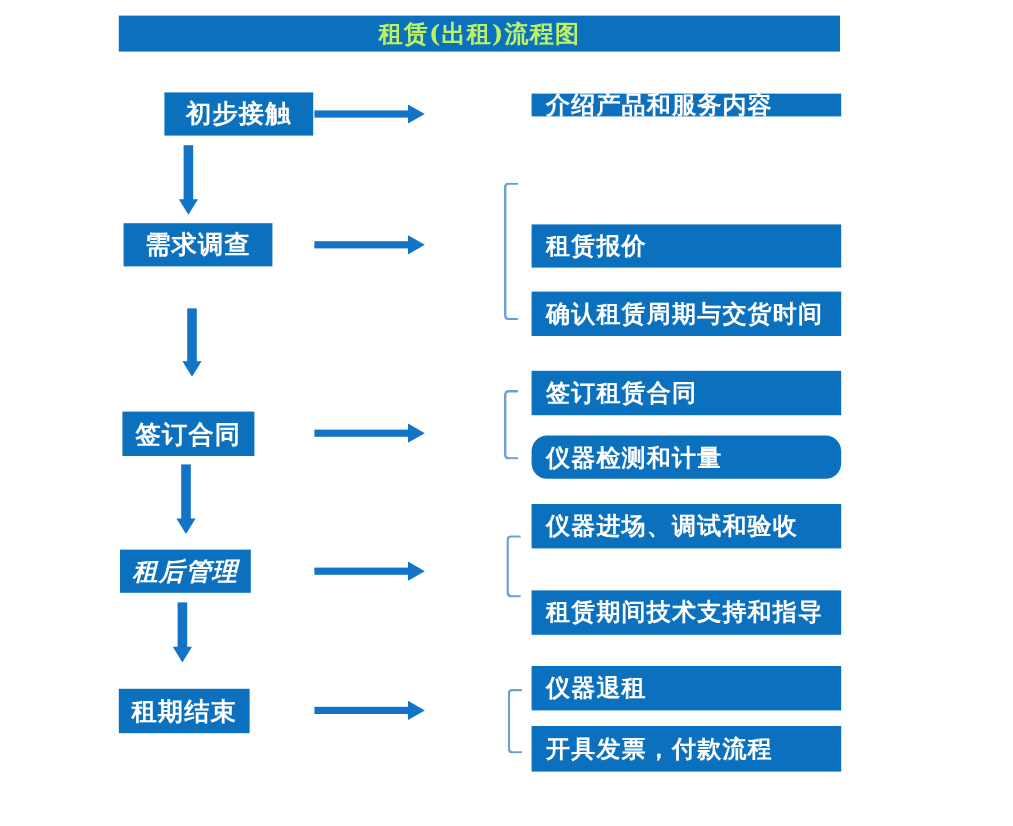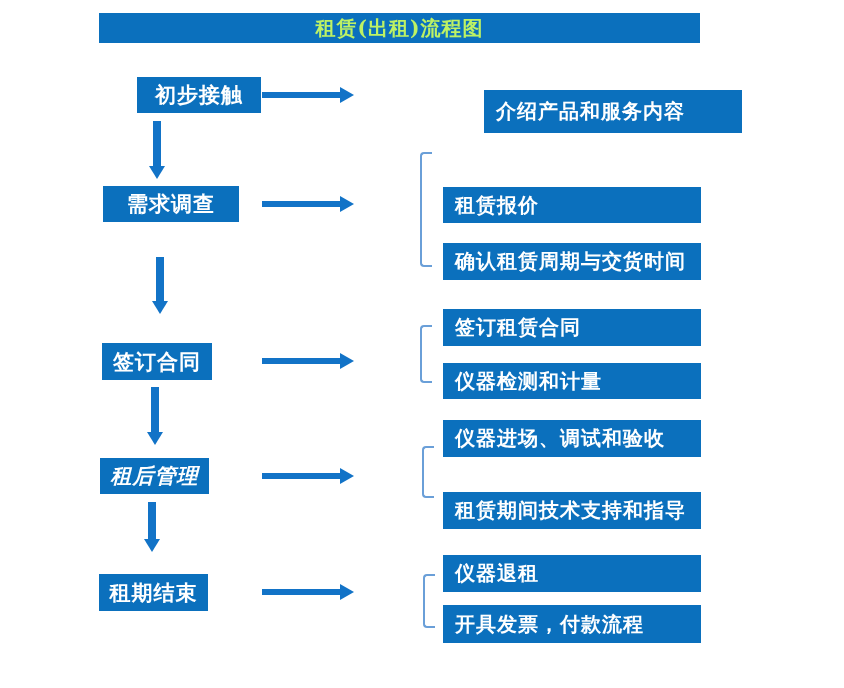--- a/index.html
+++ b/index.html
@@ -80,21 +80,21 @@
   }
 </style>
 </head>
 <body>
 
 <div class="canvas">
 
   <div class="title-bar">租赁(出租)流程图</div>
 
   <div class="stage-box" style="left:103px; top:77px;  width:124px; height:36px;margin-left:34px;">初步接触</div>
-  <div class="stage-box" style="left:103px; top:186px; width:136px; height:36px;text-align:right;">需求调查</div>
+  <div class="stage-box" style="left:103px; top:186px; width:124px; height:36px;text-align:right;">需求调查</div>
   <div class="stage-box" style="left:102px; top:343px; width:110px; height:37px;">签订合同</div>
   <div class="stage-box" style="left:100px; top:458px; width:109px; height:36px;font-style:italic;">租后管理</div>
   <div class="stage-box" style="left:99px;  top:574px; width:109px; height:37px;text-align:center;">租期结束</div>
 
   <div class="v-arrow" style="left:149px; top:121px; height:58px;">
     <div class="shaft" style="height:46px;"></div>
     <div class="head"></div>
   </div>
   <div class="v-arrow" style="left:152px; top:257px; height:57px;">
     <div class="shaft" style="height:45px;"></div>
@@ -128,27 +128,27 @@
   <div class="h-arrow" style="top:584px;">
     <div class="shaft"></div>
     <div class="head"></div>
   </div>
 
   <div class="bracket" style="left:420px; top:152px; height:115px;"></div>
   <div class="bracket" style="left:420px; top:325px; height:58px;"></div>
   <div class="bracket" style="left:422px; top:446px; height:52px;"></div>
   <div class="bracket" style="left:423px; top:574px; height:54px;"></div>
 
-  <div class="detail-box" style="top:90px;  height:43px;margin-left:41px;">介绍产品和服务内容</div>
+  <div class="detail-box" style="top:78px;  height:19px;">介绍产品和服务内容</div>
 
   <div class="detail-box" style="top:187px; height:36px;">租赁报价</div>
   <div class="detail-box" style="top:243px; height:37px;">确认租赁周期与交货时间</div>
 
   <div class="detail-box" style="top:309px; height:37px;">签订租赁合同</div>
-  <div class="detail-box" style="top:363px; height:36px;">仪器检测和计量</div>
+  <div class="detail-box" style="top:363px; height:36px;border-radius:13px;">仪器检测和计量</div>
 
   <div class="detail-box" style="top:420px; height:37px;">仪器进场、调试和验收</div>
   <div class="detail-box" style="top:492px; height:37px;">租赁期间技术支持和指导</div>
 
   <div class="detail-box" style="top:555px; height:37px;">仪器退租</div>
   <div class="detail-box" style="top:605px; height:38px;">开具发票，付款流程</div>
 
 </div>
 
 </body></html>

